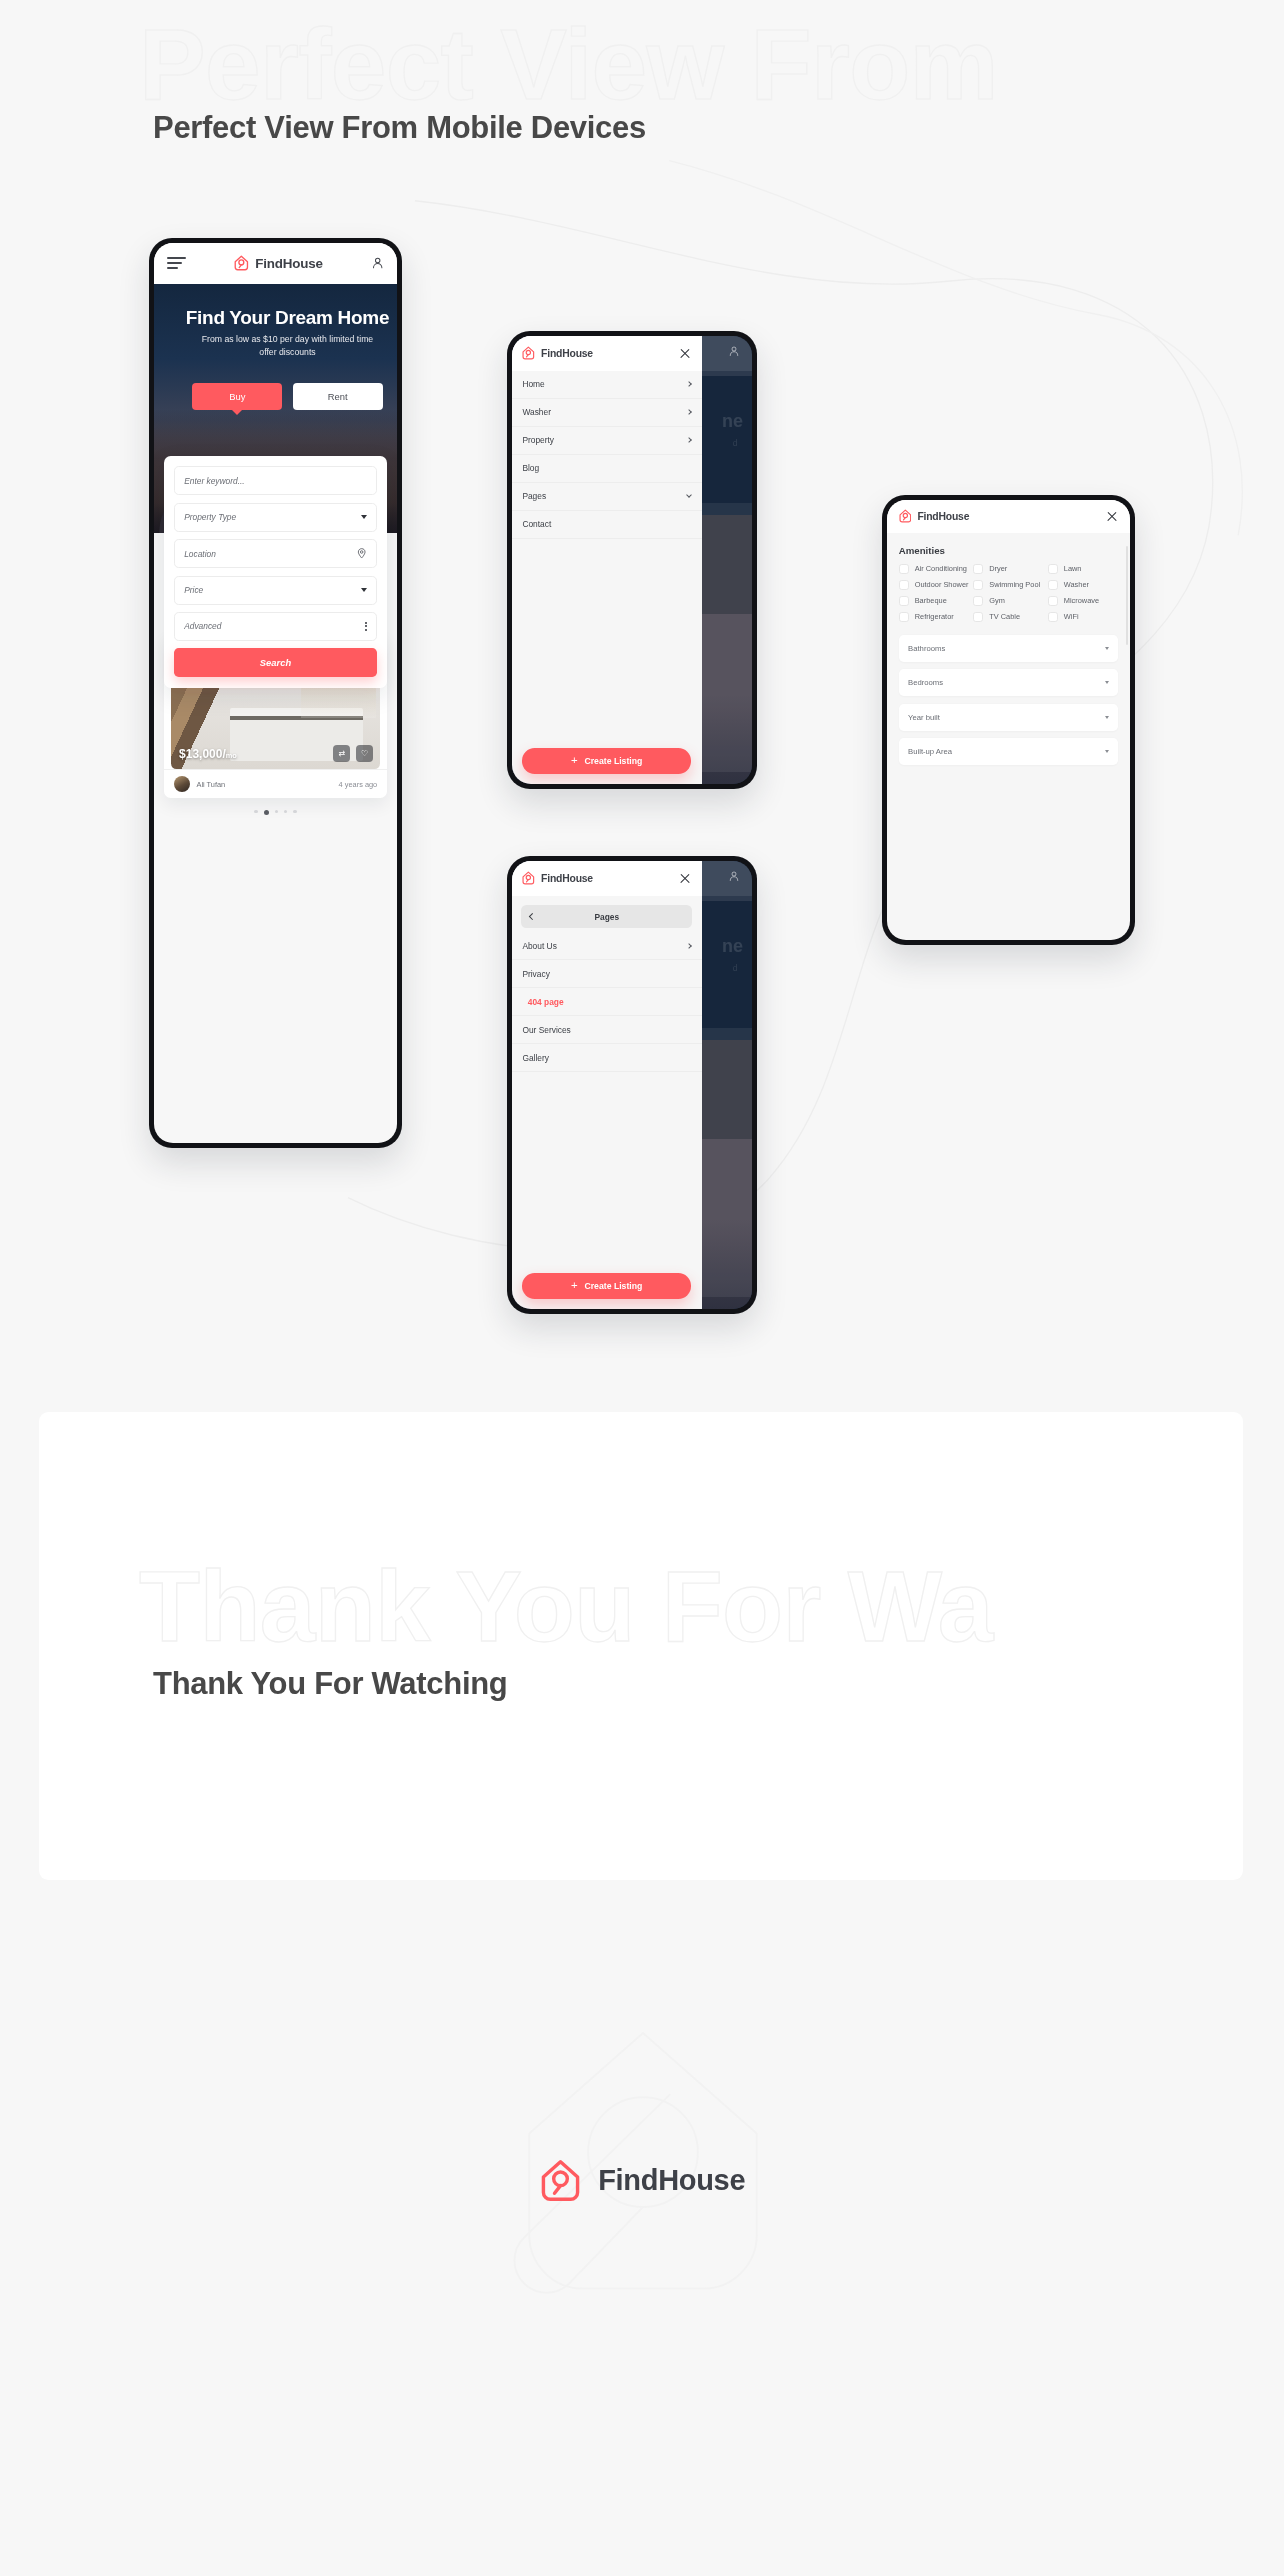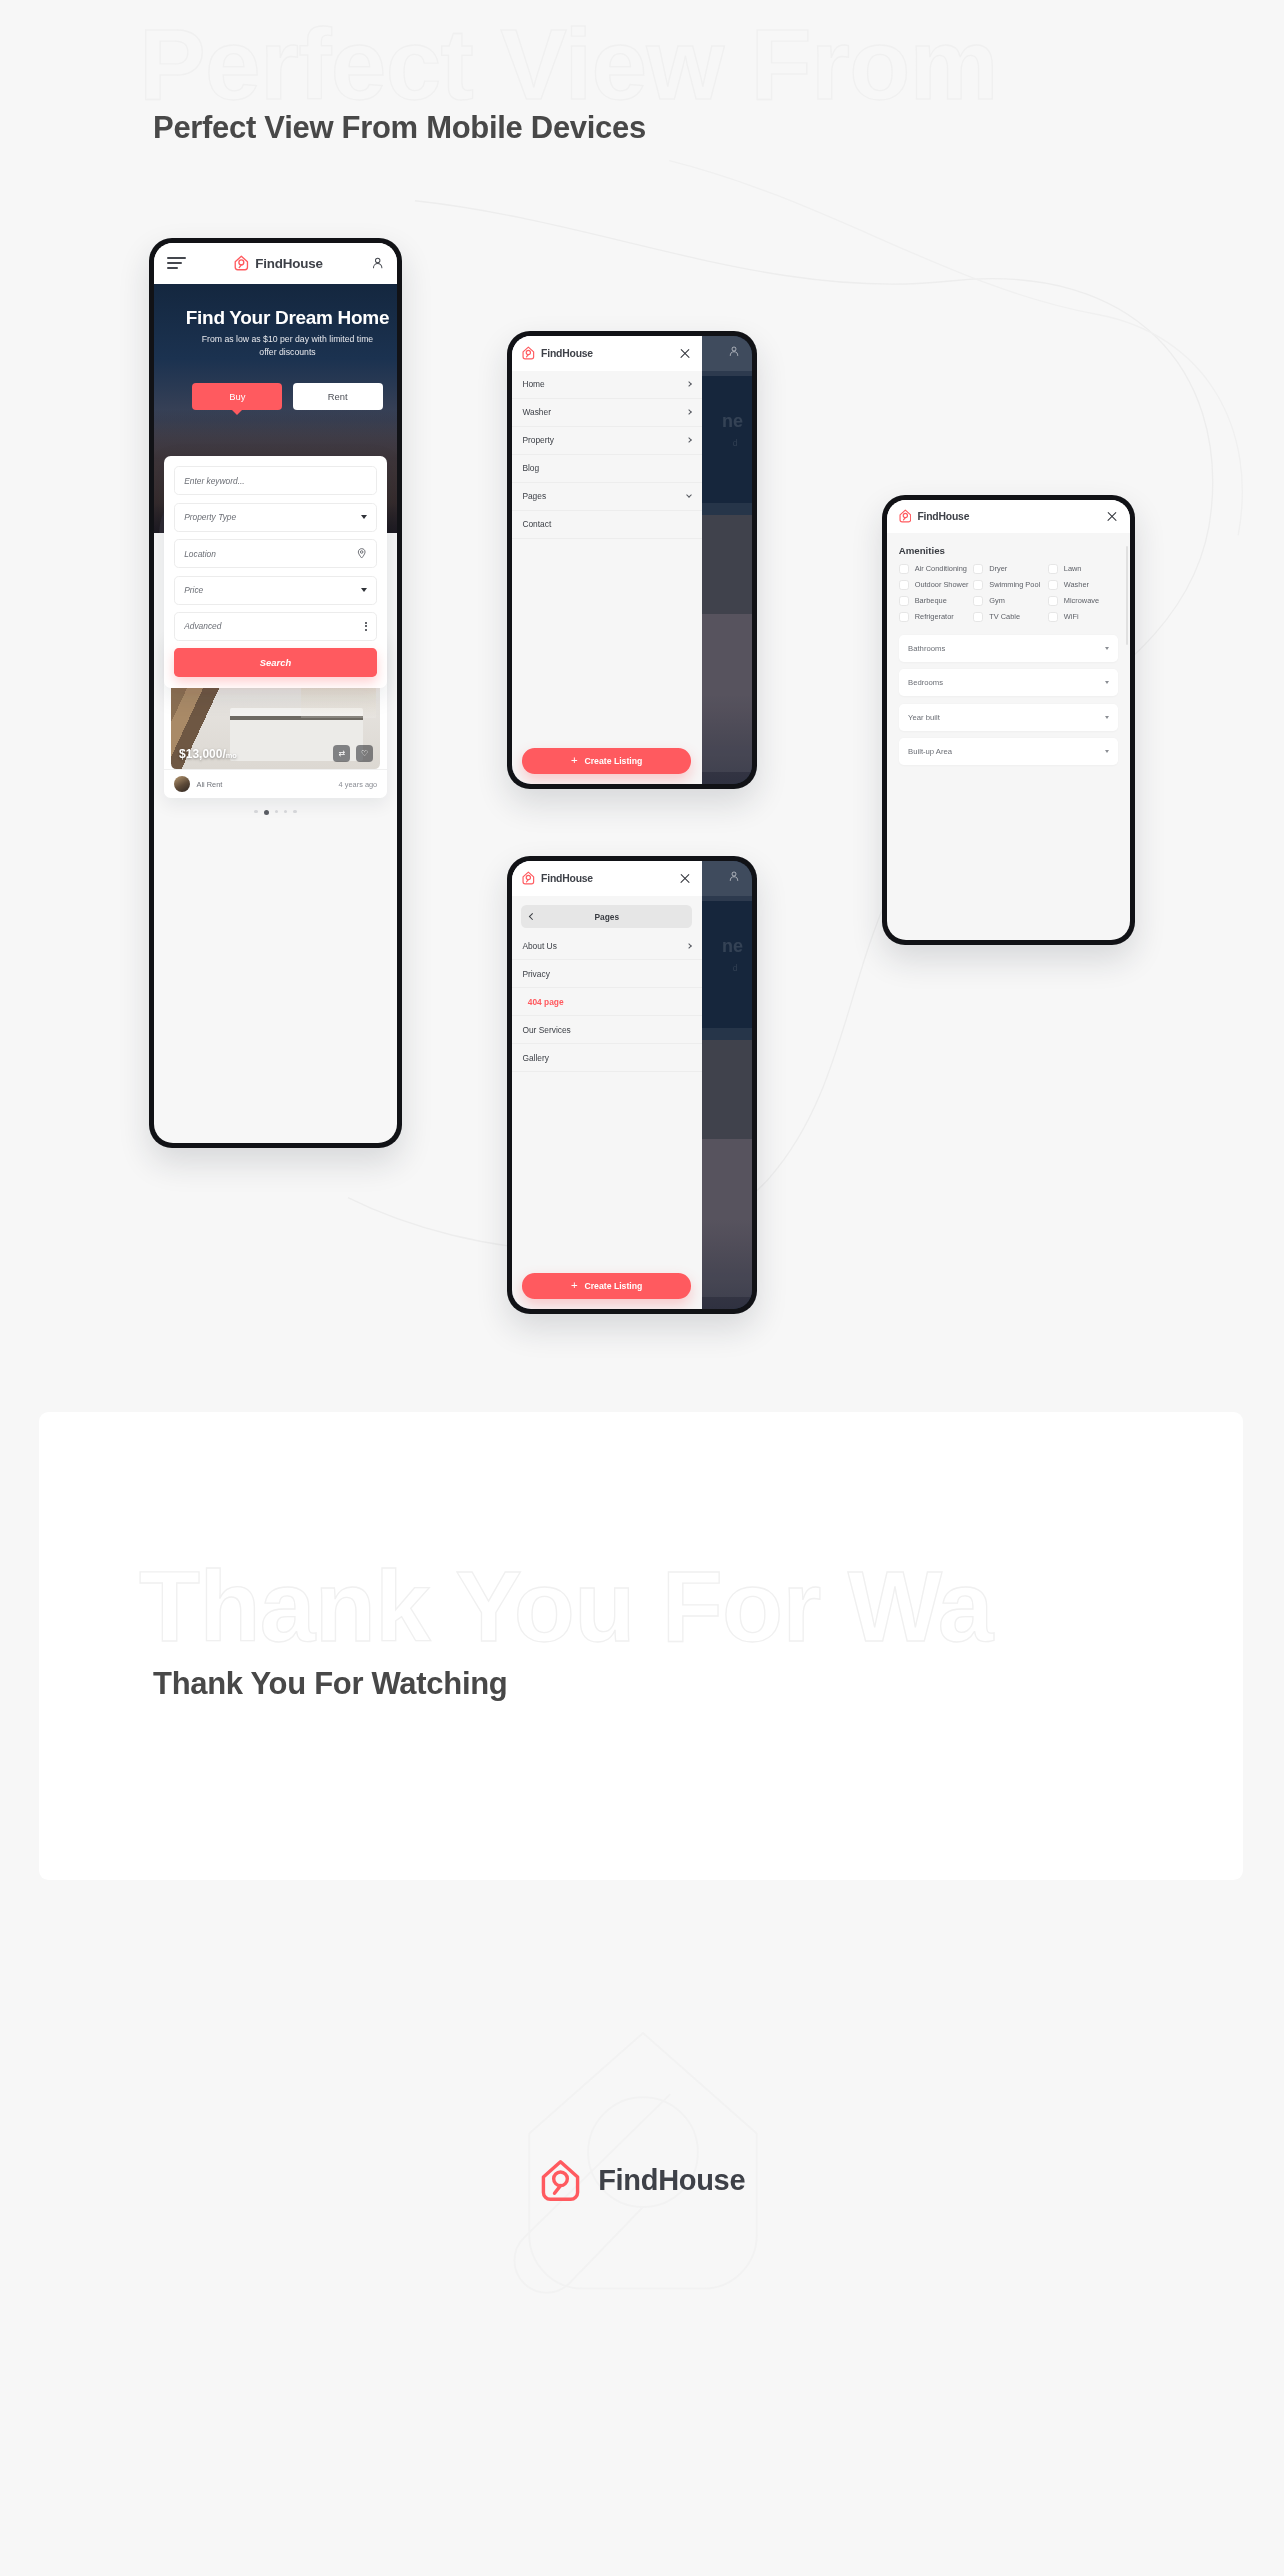--- a/index.html
+++ b/index.html
@@ -350,21 +350,21 @@
         <div class="price">
           <span>$13,000/</span><small>mo</small>
         </div>
         <div class="imgacts">
           <div class="imgact">⇄</div>
           <div class="imgact">♡</div>
         </div>
       </div>
       <div class="prop-foot">
         <div class="avatar"></div>
-        <div class="avatar-name">Ali Rent</div>
+        <div class="avatar-name">Ali Tufan</div>
         <div class="ago">4 years ago</div>
       </div>
     </div>
 
     <div class="dotsnav">
       <s></s>
       <s class="on"></s>
       <s></s>
       <s></s>
       <s></s>

